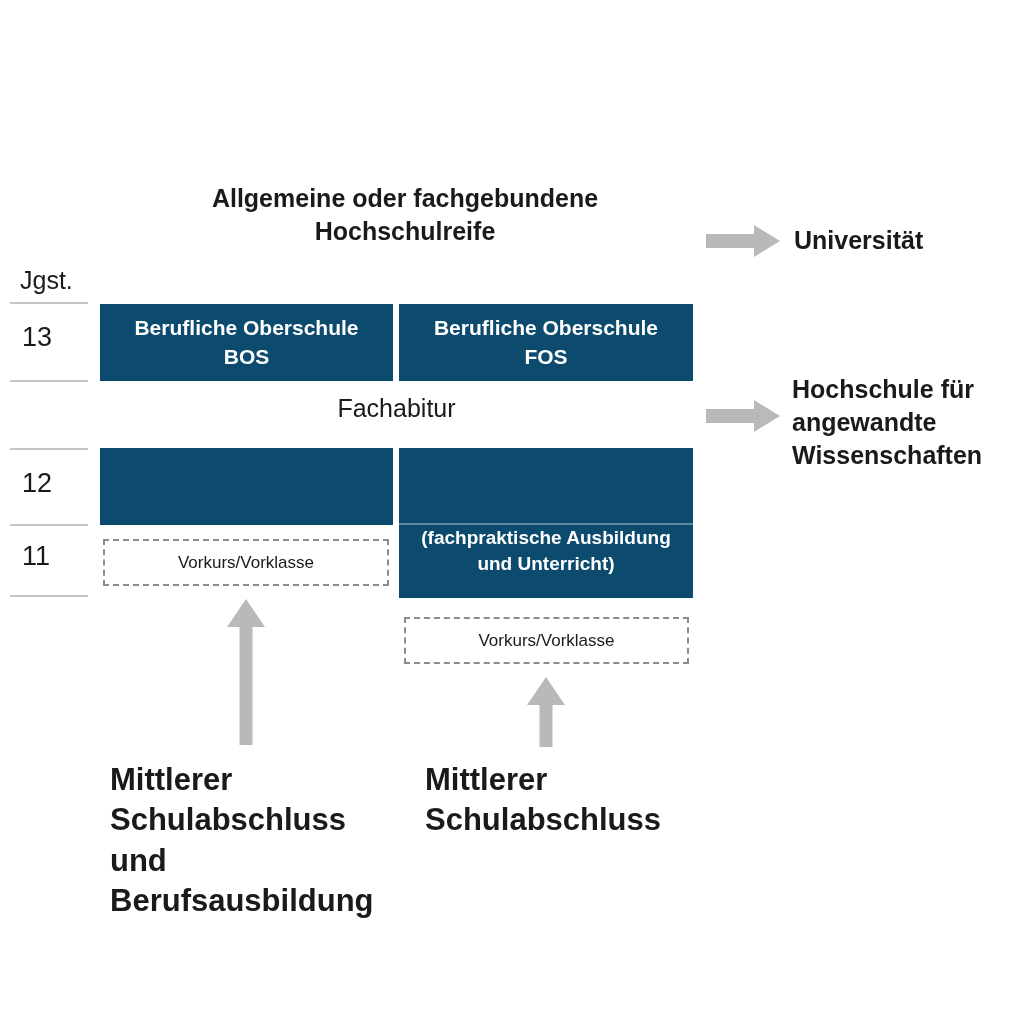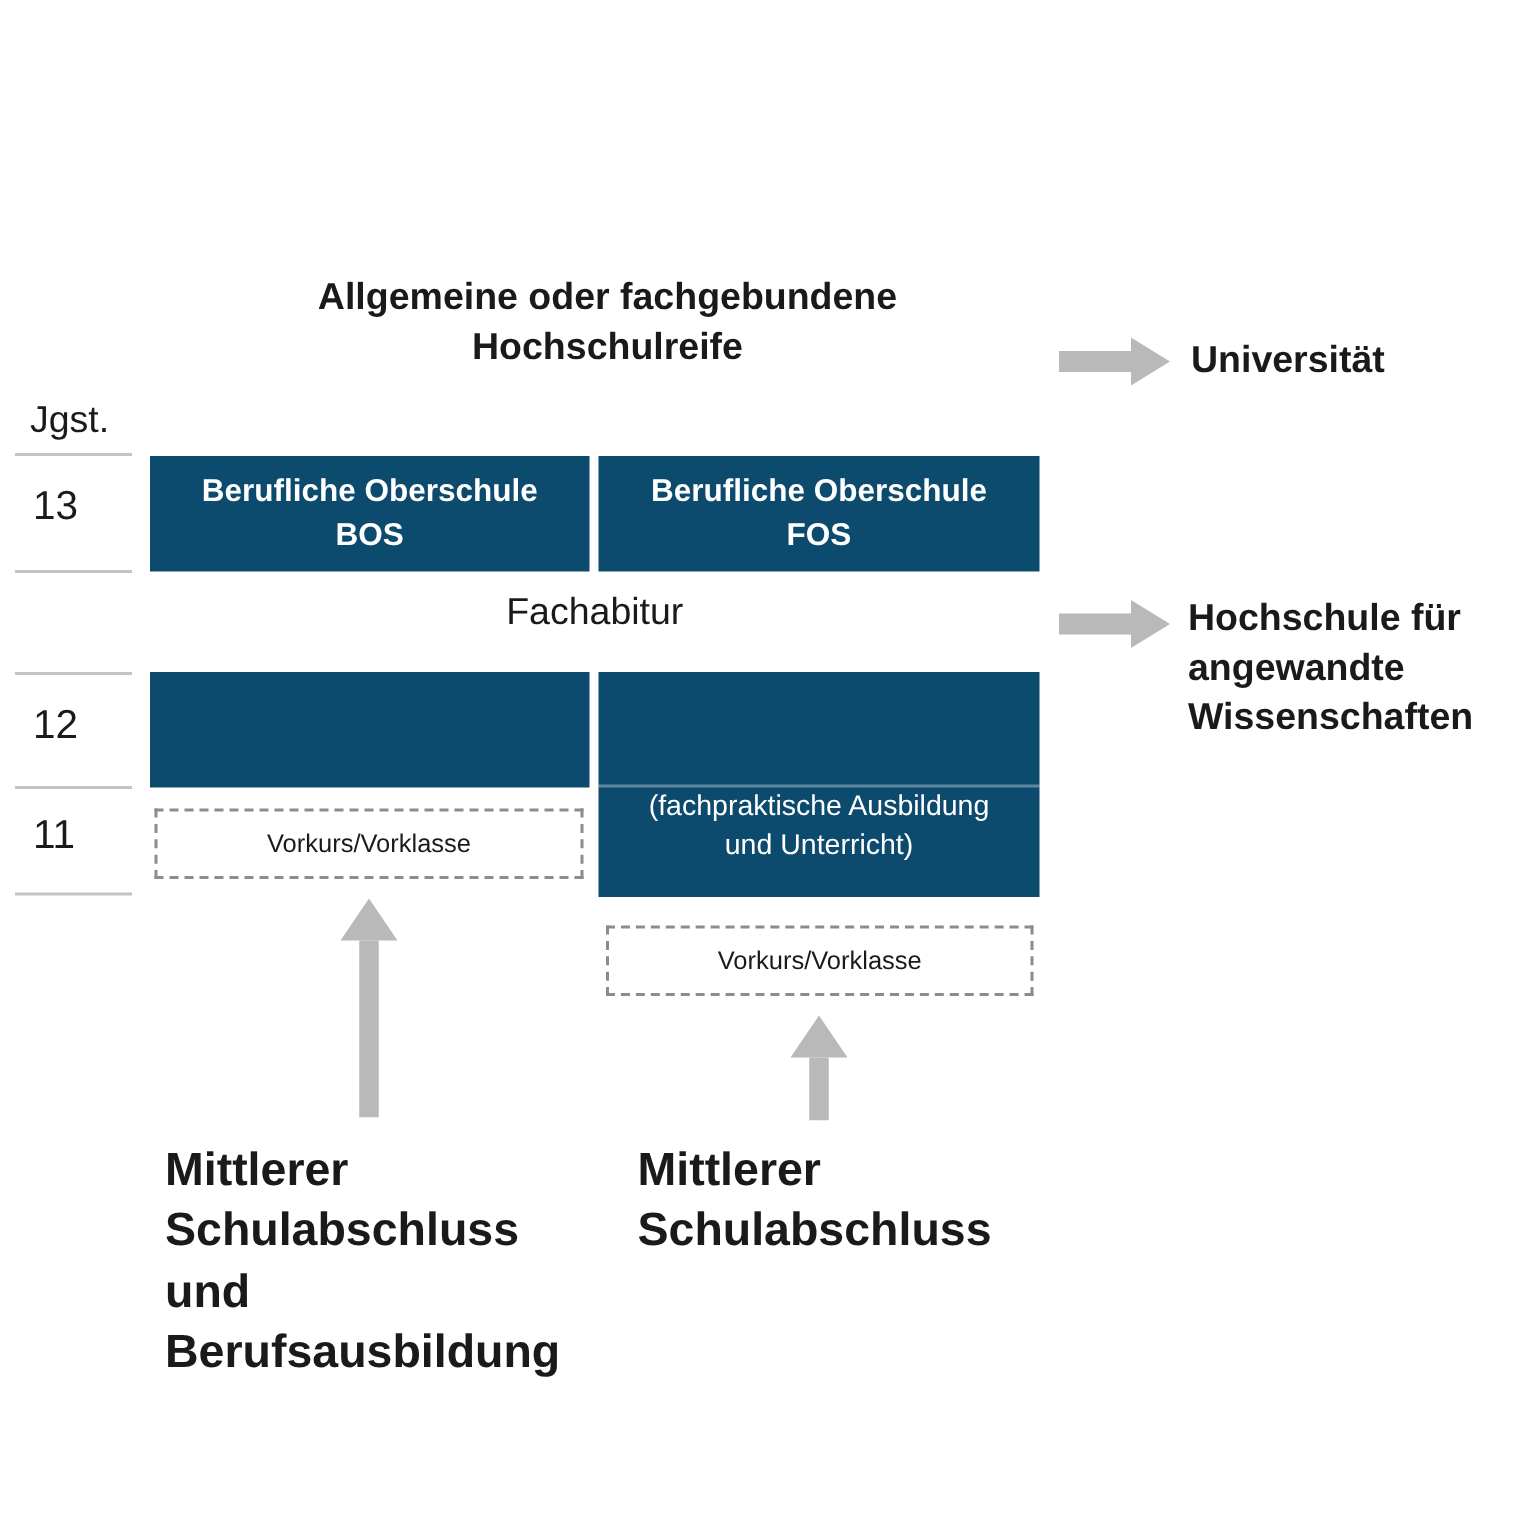--- a/index.html
+++ b/index.html
@@ -31,33 +31,33 @@
 
   .fachabitur {
     left:100px; top:394px; width:593px;
     font-size:25px; font-weight:400; text-align:center;
   }
 
   .fos-divider { position:absolute; left:0; top:75px; width:100%; height:2px; background:rgba(255,255,255,0.35); }
   .fos-lower-text {
     position:absolute; left:0; top:77px; width:100%; height:51px;
     display:flex; flex-direction:column; justify-content:center; align-items:center;
-    font-size:19px; font-weight:400; line-height:1.35; color:#ffffff;
+    font-size:19px; font-weight:700; line-height:1.35; color:#ffffff;
   }
 
   .dashed-box {
     border:2px dashed #8c8c8c; background:#ffffff;
     display:flex; justify-content:center; align-items:center;
     font-size:17px; color:#1a1a1a;
   }
 
   .arrow { fill:#b9b9b9; }
 
   .dest-label { font-size:25px; font-weight:700; }
-  .dest-multi { font-size:25px; font-weight:700; line-height:1.32;margin-top:23px; }
+  .dest-multi { font-size:25px; font-weight:700; line-height:1.32; }
 
   .entry-text { font-size:31px; font-weight:700; line-height:1.3; text-align:left; }
 </style>
 </head>
 <body>
 
 <div class="abs title">
   <span class="block">Allgemeine oder fachgebundene</span>
   <span class="block">Hochschulreife</span>
 </div>

